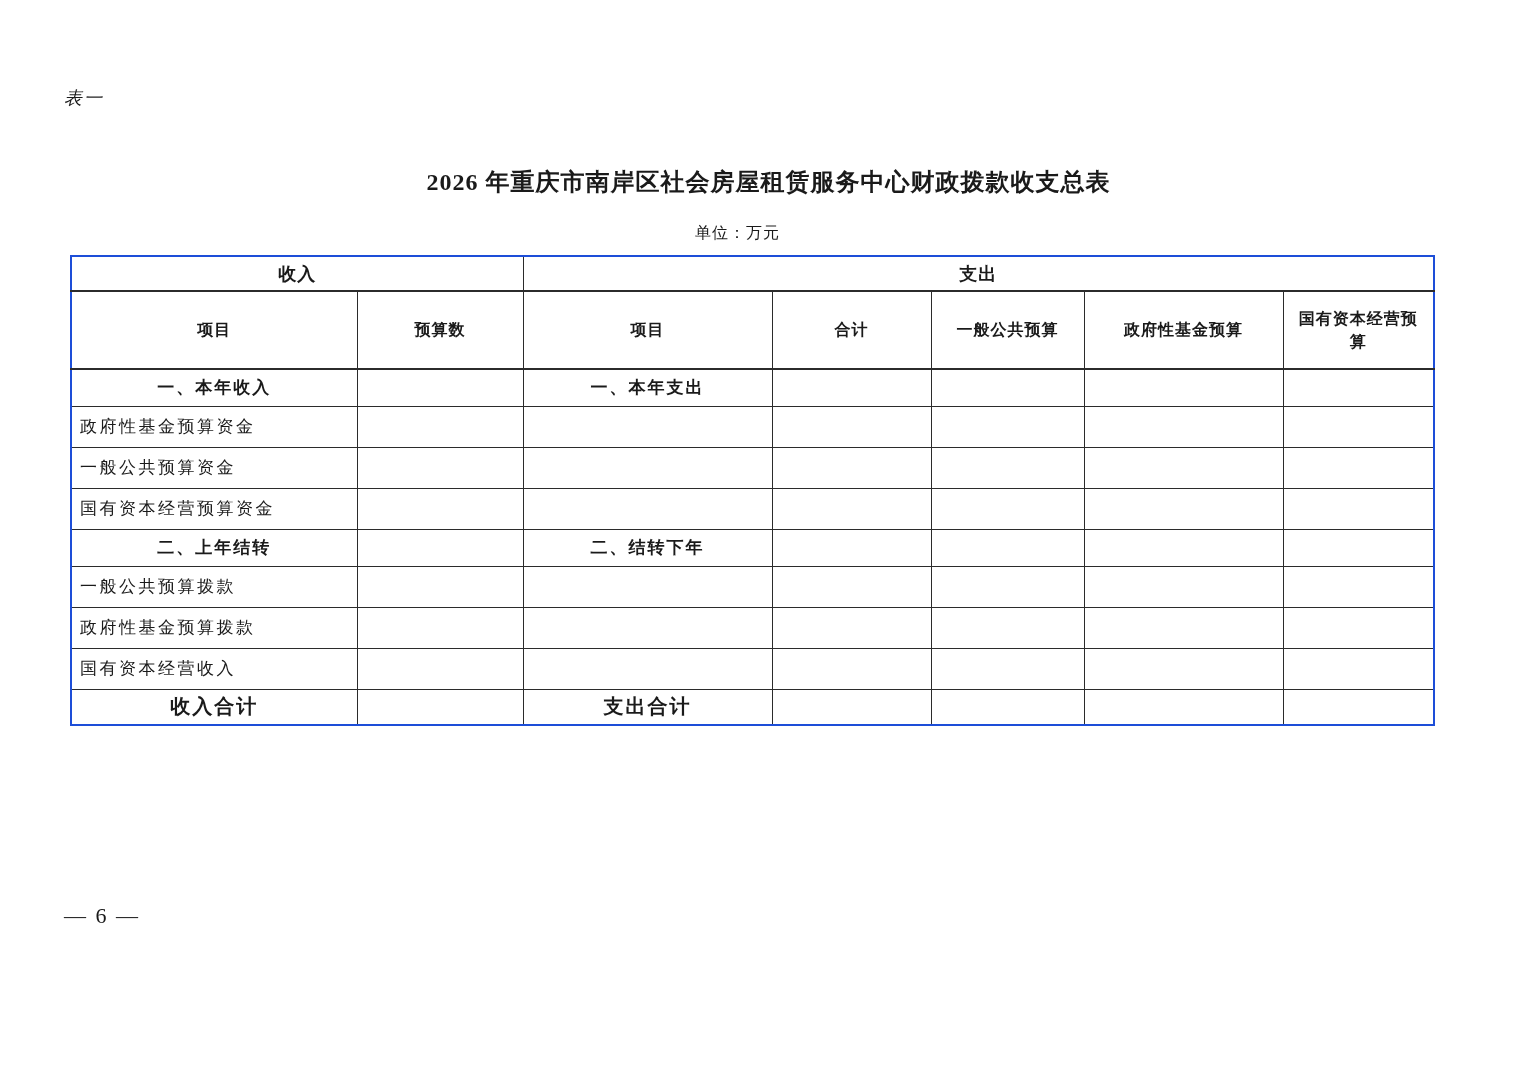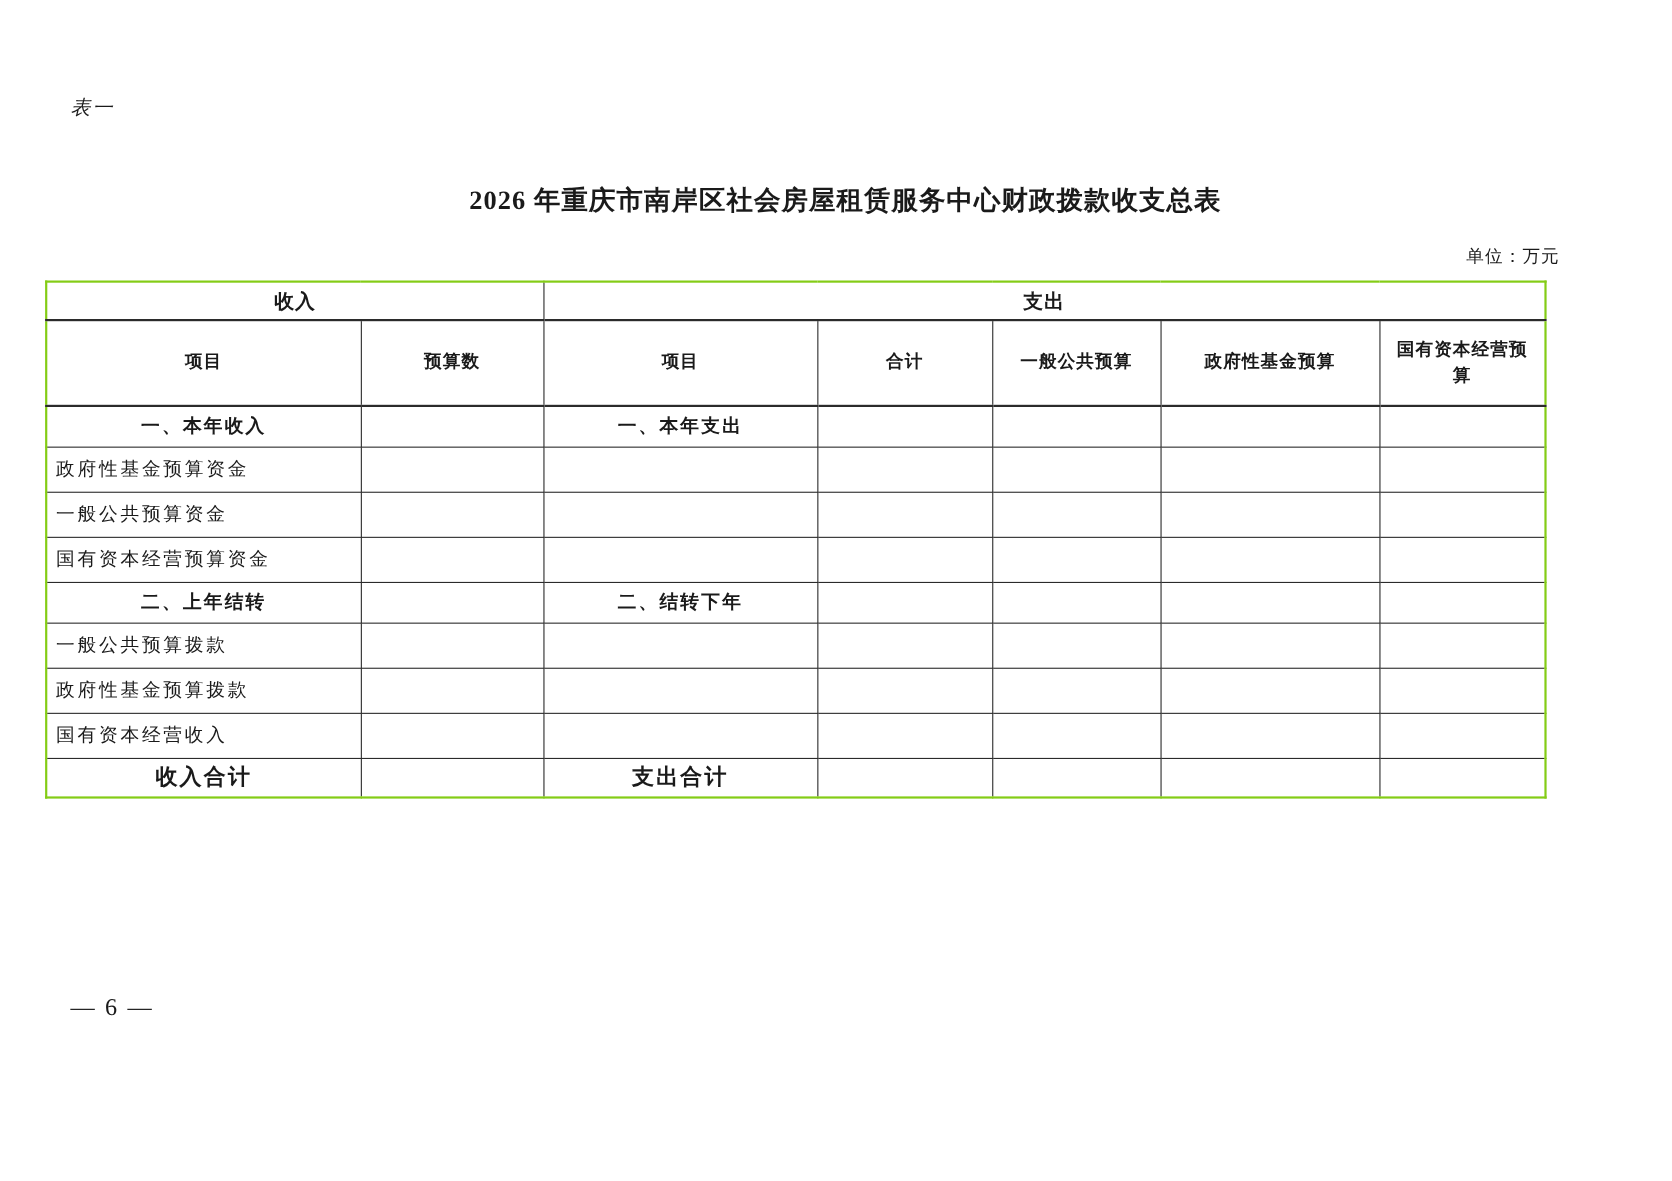--- a/index.html
+++ b/index.html
@@ -33,32 +33,32 @@
     text-align: center;
     font-size: 24px;
     font-weight: bold;
     letter-spacing: 1px;
   }
   .unit-note {
     position: absolute;
     left: 57px;
     top: 223px;
     width: 1361px;
-    text-align: right;
+    text-align: center;
     font-size: 16px;
     letter-spacing: 1px;
   }
   table.budget-table {
     position: absolute;
-    left: 41px;
+    left: 70px;
     top: 255px;
     width: 1363px;
     border-collapse: collapse;
     table-layout: fixed;
-    border: 2px solid #84cc16;
+    border: 2px solid #1d4ed8;
   }
   .budget-table th, .budget-table td {
     border: 1.5px solid #2b2b2b;
     padding: 0;
     overflow: hidden;
   }
   tr.group-row { height: 35px; }
   tr.group-row th {
     font-family: "Liberation Sans", "DejaVu Sans", sans-serif;
     font-size: 18px;

